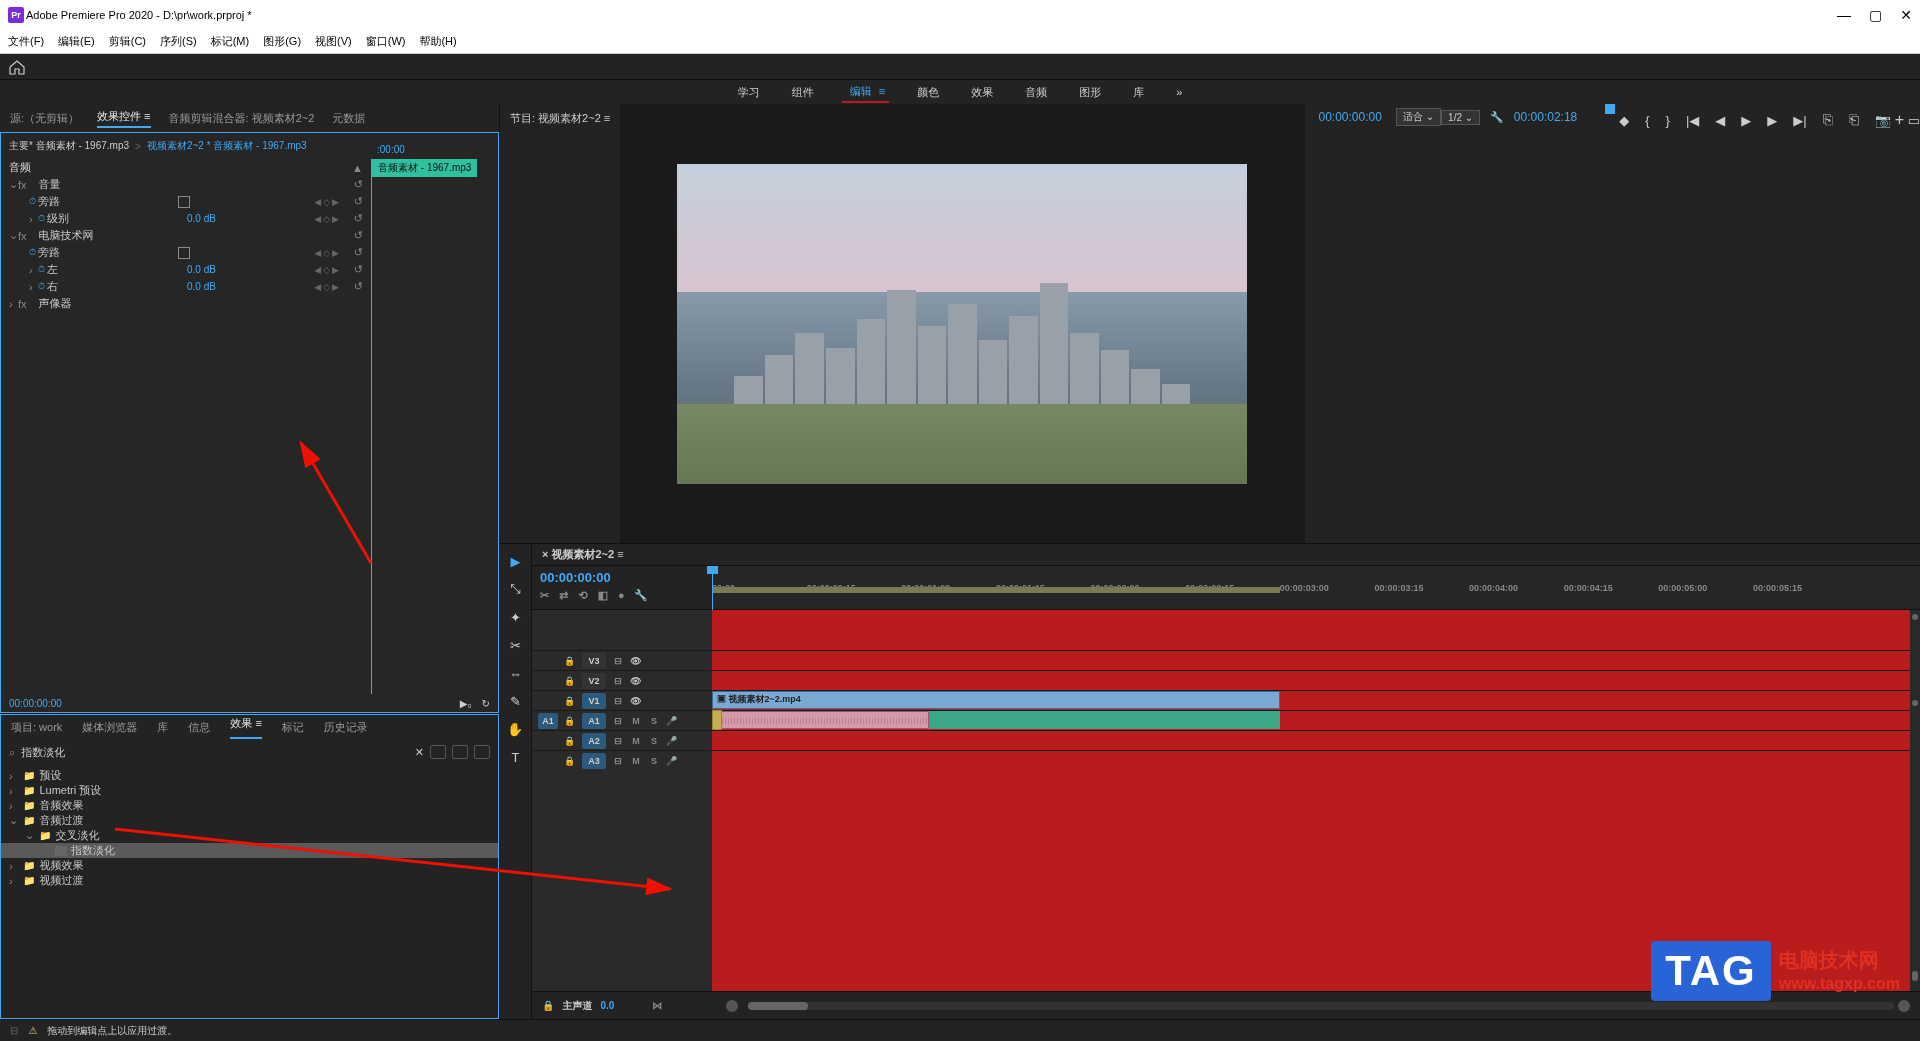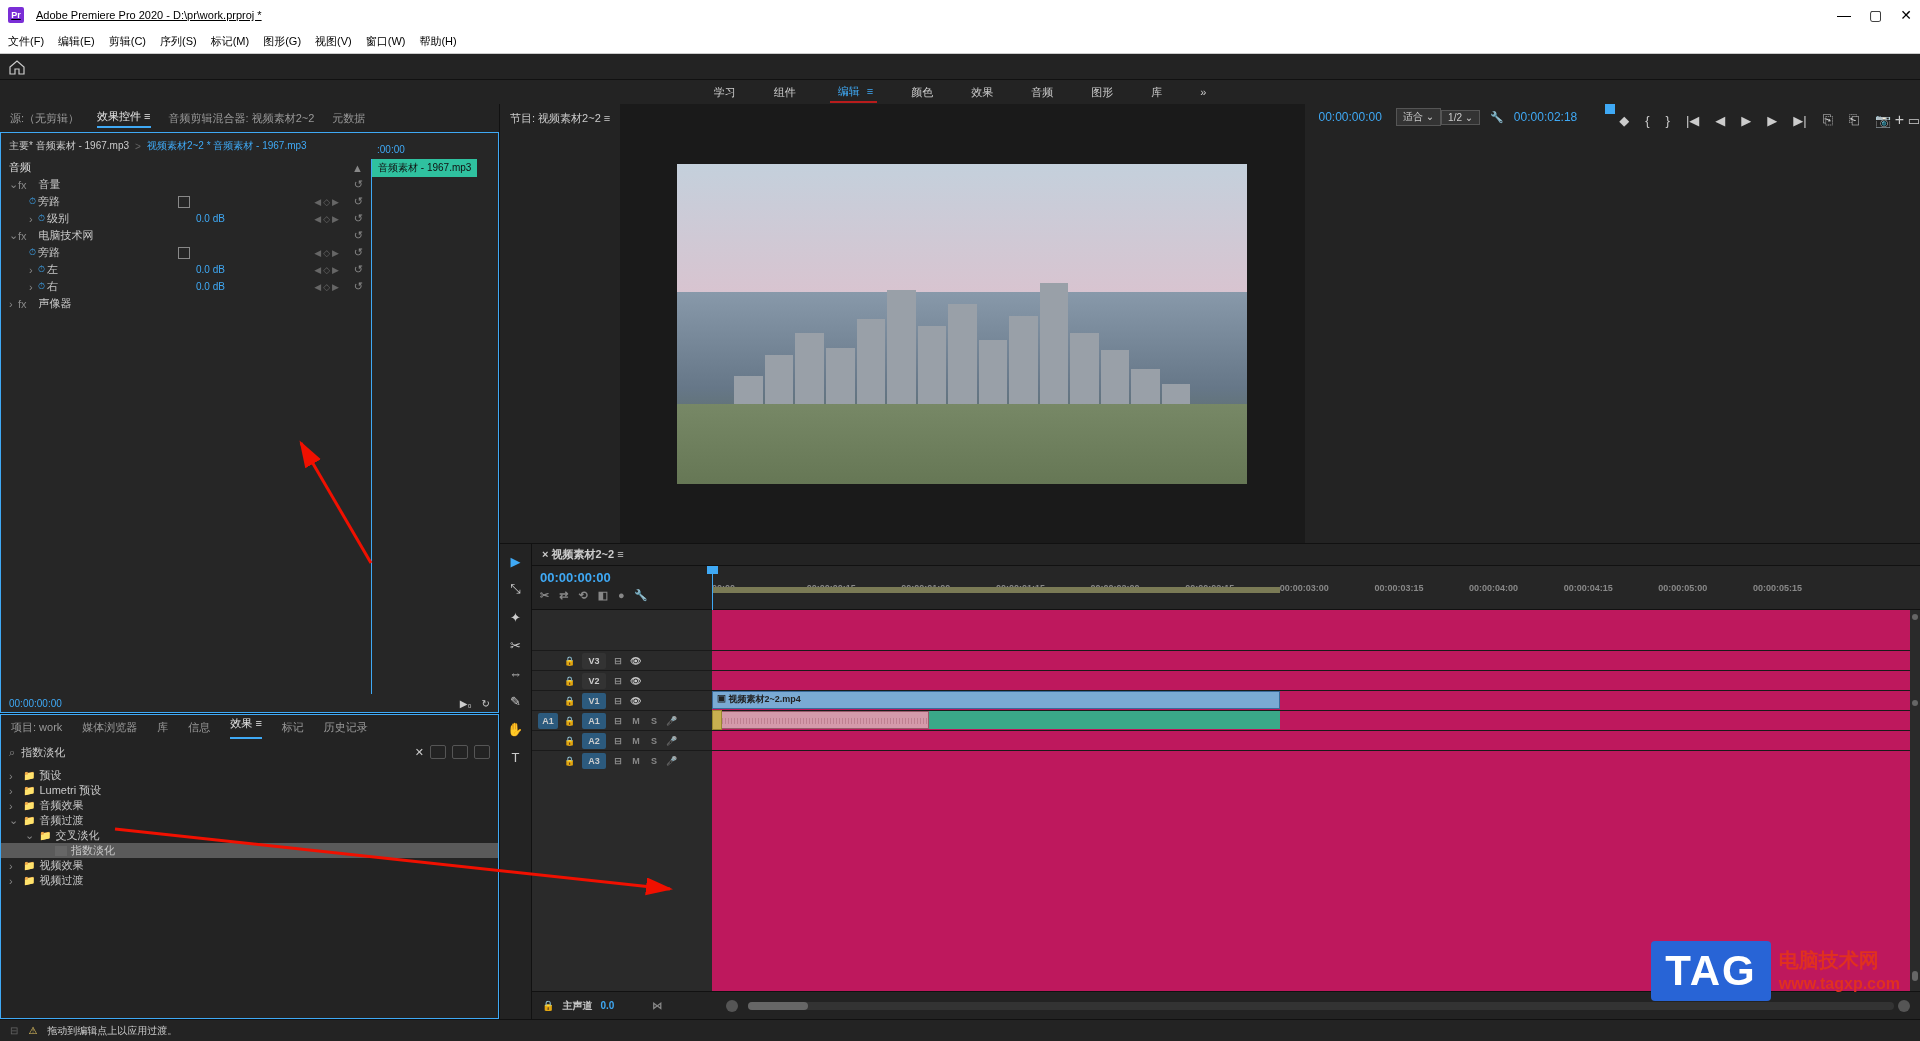--- a/index.html
+++ b/index.html
@@ -1,25 +1,25 @@
 <!DOCTYPE html>
 <html><head>
 <meta charset="utf-8">
 <style>
 * { margin:0; padding:0; box-sizing:border-box; font-family:"Microsoft YaHei",Arial,sans-serif; }
 body { background:#232323; color:#c8c8c8; font-size:11px; overflow:hidden; width:1920px; height:1041px; }
 .titlebar { background:#fff; color:#000; height:30px; display:flex; align-items:center; padding:0 8px; justify-content:space-between; }
-.titlebar-left { display:flex; align-items:center; gap:12px;text-decoration:underline; }
+.titlebar-left { display:flex; align-items:center; gap:2px; }
 .titlebar-right { display:flex; gap:18px; font-size:14px; }
 .app-icon { width:16px; height:16px; background:#7a2ed6; border-radius:2px; display:flex; align-items:center; justify-content:center; color:#fff; font-size:9px; font-weight:bold; }
 .menubar { background:#fff; color:#000; height:24px; display:flex; align-items:center; padding:0 8px; gap:14px; border-bottom:1px solid #ccc; }
 .menubar span { cursor:pointer; }
 .home-row { background:#232323; height:26px; display:flex; align-items:center; padding:0 8px; border-bottom:1px solid #111; }
 .home-icon { width:18px; height:16px; display:inline-block; }
-.workspace-bar { background:#232323; height:24px; display:flex; align-items:center; justify-content:center; gap:30px; color:#ccc; }
+.workspace-bar { background:#232323; height:24px; display:flex; align-items:center; justify-content:center; gap:24px; color:#ccc; }
 .workspace-bar span { cursor:pointer; padding:2px 4px; }
 .workspace-bar .active { color:#3fa9f5; border-bottom:2px solid #b91c1c; }
 .main { display:flex; height:calc(100% - 30px - 24px - 26px - 24px - 22px); }
 .left-col { width:500px; display:flex; flex-direction:column; border-right:1px solid #111; }
 .right-col { flex:1; display:flex; flex-direction:column; }
 .panel-tabs { height:28px; display:flex; align-items:center; gap:18px; padding:0 10px; color:#999; background:#232323; }
 .panel-tabs span { cursor:pointer; }
 .panel-tabs .active { color:#e8e8e8; border-bottom:2px solid #3fa9f5; padding-bottom:2px; }
 .effect-controls { flex:1; position:relative; border:1px solid #3fa9f5; background:#262626; overflow:hidden; }
 .ec-header { display:flex; height:26px; align-items:center; }
@@ -27,21 +27,21 @@
 .ec-left-hdr .clip1 { color:#ccc; }
 .ec-left-hdr .clip2 { color:#3fa9f5; }
 .ec-right-hdr { flex:1; padding:0 6px; color:#3fa9f5; font-size:10px; position:relative; }
 .ec-body { display:flex; height:calc(100% - 26px - 18px); }
 .ec-params { width:370px; }
 .ec-row { display:flex; align-items:center; height:17px; padding:0 8px; position:relative; }
 .ec-row .fx { color:#888; margin-right:12px; }
 .ec-row .tw { width:9px; color:#888; }
 .ec-row .stop { color:#3fa9f5; font-size:9px; margin-right:2px; }
 .ec-row .label { flex:0 0 130px; }
-.ec-row .value { color:#3fa9f5; font-size:10px; margin-left:19px; }
+.ec-row .value { color:#3fa9f5; font-size:10px; margin-left:10px; }
 .ec-row .chk { width:12px; height:12px; border:1px solid #888; margin-left:10px; }
 .ec-row .kf-ctrls { position:absolute; right:32px; display:flex; gap:2px; color:#666; font-size:9px; }
 .ec-row .reset { position:absolute; right:8px; color:#888; font-size:11px; }
 .ec-row.section { color:#ddd; }
 .ec-timeline { flex:1; background:#262626; border-left:1px solid #3fa9f5; position:relative; }
 .audio-chip { position:absolute; top:0; left:0; background:#2fc19f; color:#111; padding:2px 6px; font-size:10px; }
 .ec-footer { height:18px; display:flex; align-items:center; padding:0 8px; color:#3fa9f5; font-size:10px; justify-content:space-between; }
 .ec-footer-right { display:flex; gap:10px; color:#ccc; }
 .lower-left { height:306px; display:flex; flex-direction:column; border-top:1px solid #111; position:relative; }
 .ll-tabs { height:26px; display:flex; align-items:center; gap:20px; padding:0 10px; color:#999; border:1px solid #3fa9f5; border-bottom:none; }
@@ -91,21 +91,21 @@
 .ruler-band { position:absolute; top:21px; left:0; height:6px; background:#7a7a55; width:47%; }
 .ruler-playhead { position:absolute; left:0; top:0; width:1px; height:400px; background:#3fa9f5; }
 .ruler-playhead::before { content:""; position:absolute; top:0; left:-5px; width:11px; height:8px; background:#3fa9f5; }
 .tl-tracks { flex:1; display:flex; overflow:hidden; position:relative; }
 .tl-track-headers { width:180px; background:#2a2a2a; }
 .track-hdr { height:20px; display:flex; align-items:center; padding:0 6px; gap:6px; border-top:1px solid #1a1a1a; font-size:9px; }
 .track-hdr .src { width:20px; height:16px; background:#2c5a7d; color:#ccc; display:flex; align-items:center; justify-content:center; font-size:9px; border-radius:2px; }
 .track-hdr .trk-label { width:24px; height:16px; background:#333; color:#ccc; display:flex; align-items:center; justify-content:center; font-size:9px; border-radius:2px; }
 .track-hdr .trk-label.active { background:#2c5a7d; }
 .track-hdr .lock, .track-hdr .eye, .track-hdr .mute, .track-hdr .solo { color:#888; font-size:9px; width:12px; text-align:center; }
-.tl-track-content { flex:1; position:relative; background:#be185d; }
+.tl-track-content { flex:1; position:relative; background:#b91c1c; }
 .track-lane { position:absolute; left:0; right:0; height:20px; border-top:1px solid #1a1a1a; }
 .clip-v { position:absolute; height:18px; background:#7aaad4; border:1px solid #3a6a9a; font-size:9px; color:#222; padding:1px 4px; overflow:hidden; }
 .clip-a { position:absolute; height:18px; background:#d49aaa; border:1px solid #9a5a6a; }
 .clip-a2 { position:absolute; height:18px; background:#3aa888; }
 .waveform { position:absolute; inset:0; background:repeating-linear-gradient(90deg,#b07080 0 1px,transparent 1px 3px); opacity:.6; top:6px; height:6px; }
 .tl-footer { height:28px; display:flex; align-items:center; padding:0 10px; border-top:1px solid #111; }
 .tl-master { width:180px; display:flex; align-items:center; gap:8px; font-size:10px; }
 .tl-master .val { color:#3fa9f5; }
 .tl-hscroll { flex:1; height:8px; background:#333; border-radius:4px; position:relative; margin-left:10px; }
 .tl-hscroll-thumb { position:absolute; left:0; width:60px; height:8px; background:#666; border-radius:4px; }

